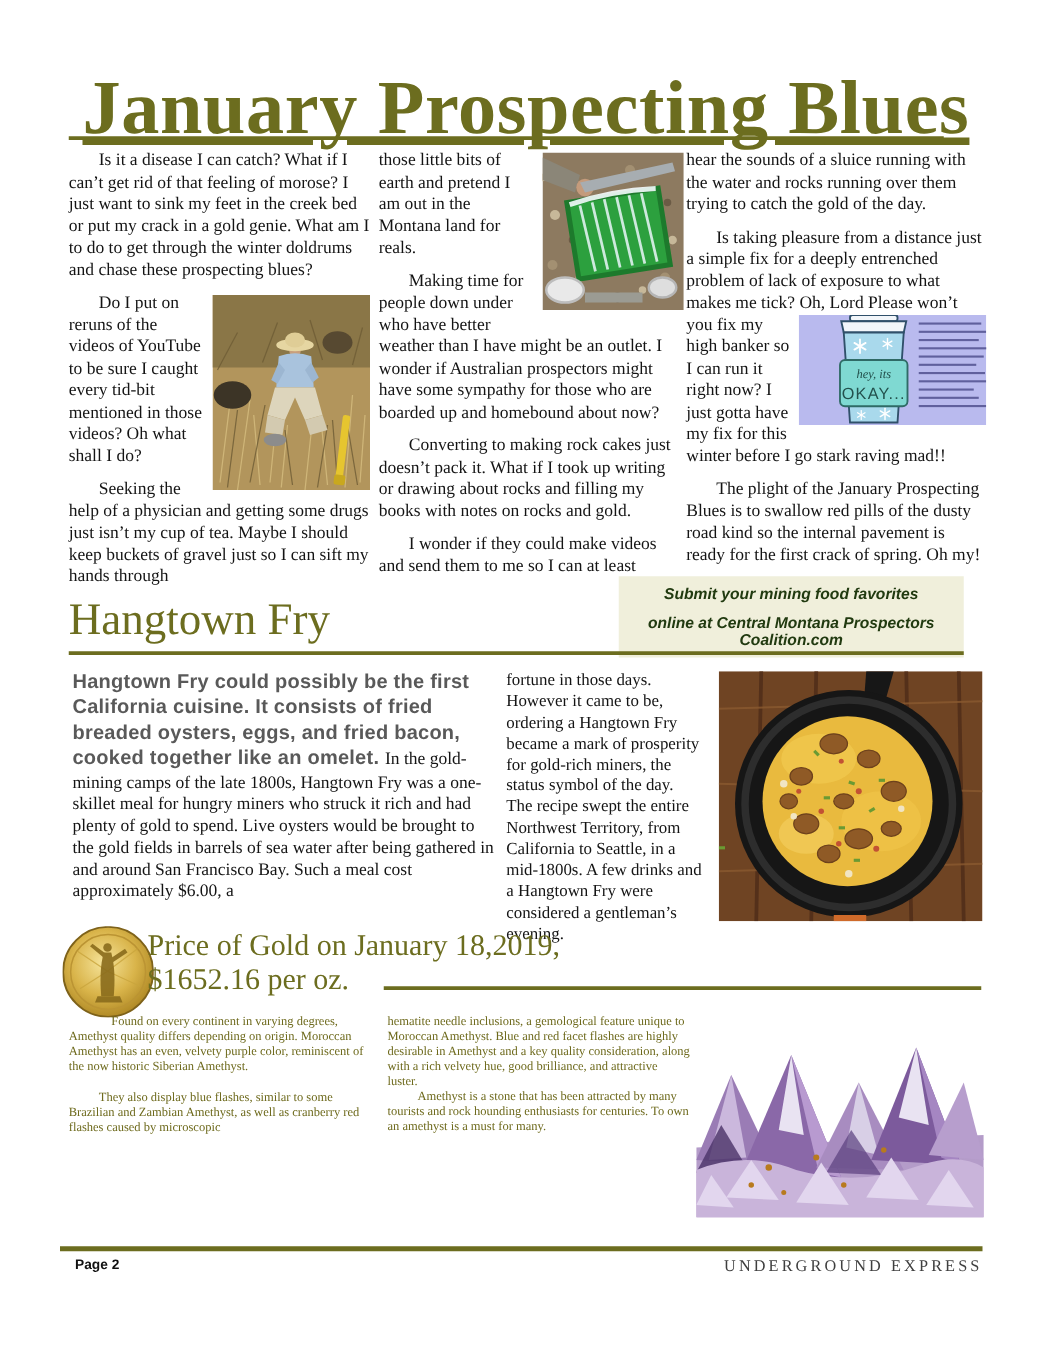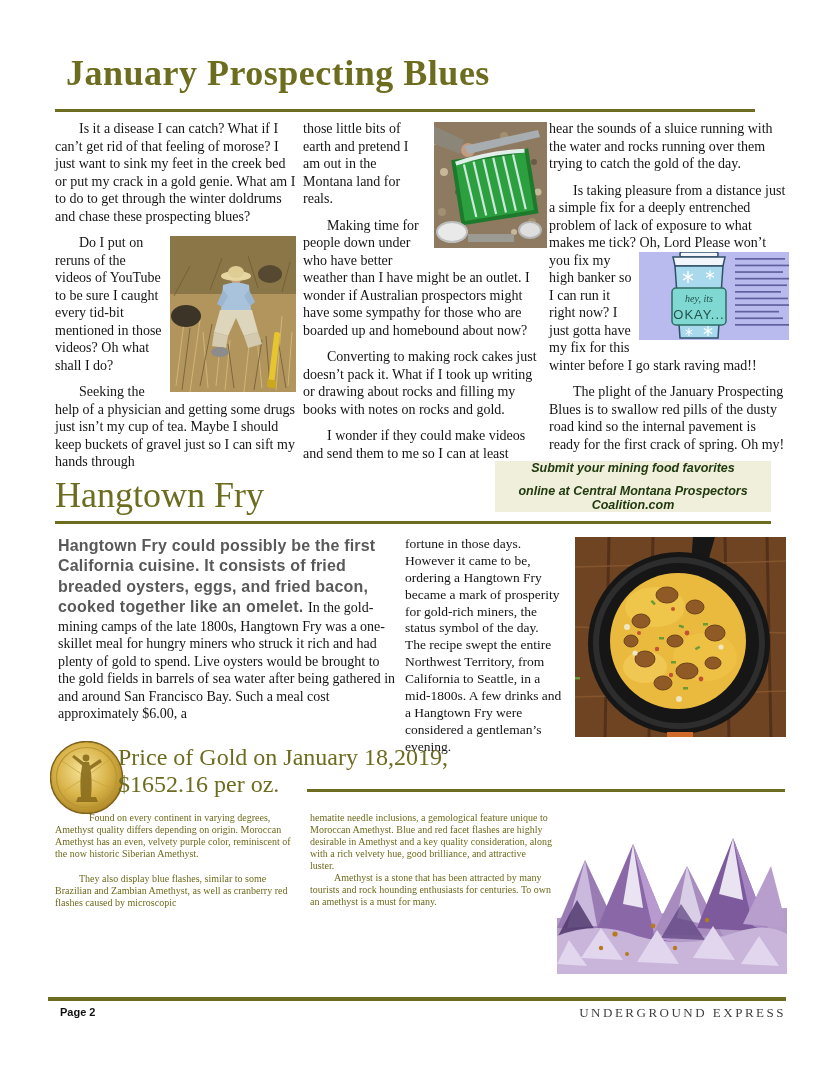--- a/index.html
+++ b/index.html
@@ -5,22 +5,22 @@
   html,body { margin:0; padding:0; background:#e8e8e8; }
   .page {
     position:relative; width:834px; height:1080px; margin:0 auto;
     background:#ffffff; overflow:hidden;
     font-family:"Liberation Serif", serif; color:#141414;
   }
   .abs { position:absolute; }
 
   
   .main-title {
-    font-size:36px; font-weight:bold; letter-spacing:0.5px;
-    color:var(--accent-olive, #6c6d1f); white-space:nowrap;
+    font-size:61px; font-weight:bold; letter-spacing:0.5px;
+    color:var(--accent-olive, #6c6d1f); white-space:nowrap;text-decoration:underline;
   }
   .rule { background:var(--accent-olive, #6c6d1f); }
 
   
   .body-col { font-size:14px; line-height:1.25; }
   .body-col p { margin:0 0 9px 0; }
   p.indent { text-indent:24px; }
   p.indent-lg { text-indent:34px; }
   .float-right { float:right; margin:2px 0 4px 7px; }
 
@@ -209,21 +209,21 @@
           <text x="60" y="50" text-anchor="middle" font-family="Liberation Serif, serif" font-style="italic" font-size="10" fill="#23514d">hey, its</text>
           <text x="60" y="67" text-anchor="middle" font-family="Liberation Sans, sans-serif" font-size="13" letter-spacing="1" fill="#23514d">OKAY...</text>
         </svg>
       </span>
       <span>Please won’t you fix my high banker so I can run it right now? I just gotta have my fix for this winter before I go stark raving mad!!</span>
     </p>
     <p class="indent">The plight of the January Prospecting Blues is to swallow red pills of the dusty road kind so the internal pavement is ready for the first crack of spring. Oh my!</p>
   </div>
 
   <div class="abs section-title" style="left:55px; top:474px;">Hangtown Fry</div>
-  <div class="abs submit-box" style="left:495px; top:461px; width:276px; height:51px;">
+  <div class="abs submit-box" style="left:495px; top:461px; width:276px; height:65px;">
     <div>Submit your mining food favorites</div>
     <div>online at Central Montana Prospectors Coalition.com</div>
   </div>
   <div class="abs rule" style="left:55px; top:521px; width:716px; height:3px;"></div>
 
   <div class="abs body-col" style="left:58px; top:536px; width:338px;">
     <p>
       <span class="hang-intro-bold">Hangtown Fry could possibly be the first California cuisine.  It consists of fried breaded oysters, eggs, and fried bacon, cooked together like an omelet. </span><span class="hang-serif">In the gold-mining camps of the late 1800s, Hangtown Fry was a one-skillet meal for hungry miners who struck it rich and had plenty of gold to spend.  Live oysters would be brought to the gold fields in barrels of sea water after being gathered in and around San Francisco Bay.  Such a meal cost approximately $6.00, a</span>
     </p>
   </div>

